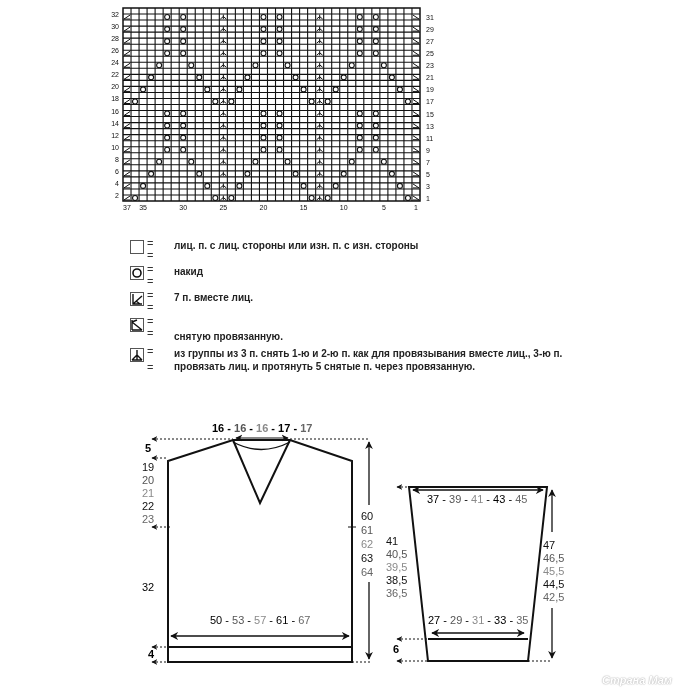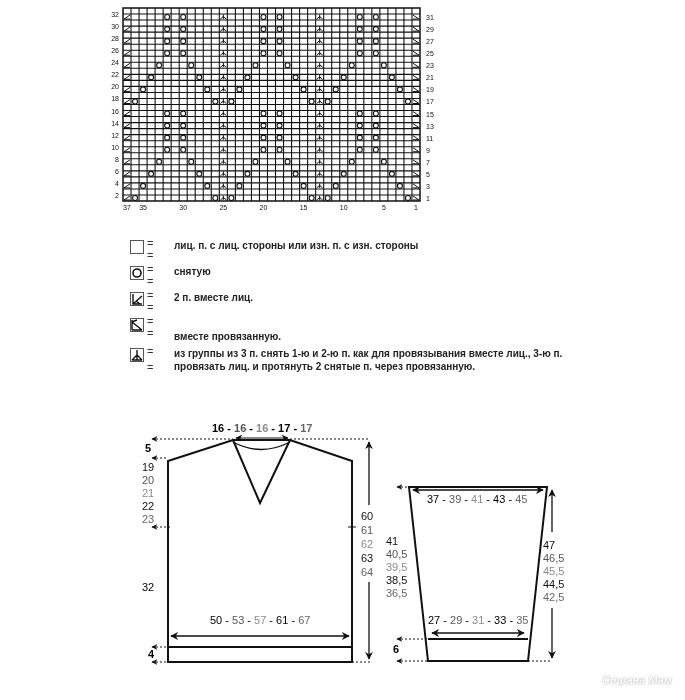--- a/index.html
+++ b/index.html
@@ -304,56 +304,56 @@
     <span class="leg-text">лиц. п. с лиц. стороны или изн. п. с изн. стороны</span>
   </div>
   <div class="leg-row">
     <span class="leg-icon">
       <svg width="12" height="12" style="position:absolute;left:0;top:0">
           <circle cx="6" cy="6" r="4" fill="none" stroke="#111" stroke-width="1.6"></circle>
         </svg>
     </span>
     <span class="leg-eq">=</span>
     <span class="leg-eq2">=</span>
-    <span class="leg-text">снятую</span>
+    <span class="leg-text">накид</span>
   </div>
   <div class="leg-row">
     <span class="leg-icon">
       <svg width="12" height="12" style="position:absolute;left:0;top:0">
           <path d="M2 11 L11 3 M2 1 L2 11 L11 11 M5 8 L9 11" fill="none" stroke="#111" stroke-width="1.4"></path>
         </svg>
     </span>
     <span class="leg-eq">=</span>
     <span class="leg-eq2">=</span>
-    <span class="leg-text">2 п. вместе лиц.</span>
+    <span class="leg-text">7 п. вместе лиц.</span>
   </div>
   <div class="leg-row" style="height:30px">
     <span class="leg-icon">
       <svg width="12" height="12" style="position:absolute;left:0;top:0">
           <path d="M1 3 L11 11 M1 1 L1 11 M1 11 L11 11 M1 3 L6 1" fill="none" stroke="#111" stroke-width="1.4"></path>
         </svg>
     </span>
     <span class="leg-eq">=</span>
     <span class="leg-eq2">=</span>
     <span class="leg-text">
       <br>
-      <span>вместе провязанную.</span>
+      <span>снятую провязанную.</span>
     </span>
   </div>
   <div class="leg-row" style="height:30px">
     <span class="leg-icon">
       <svg width="12" height="12" style="position:absolute;left:0;top:0">
           <path d="M6 1 L6 11 M1 11 L6 6 L11 11 M1 11 L11 11" fill="none" stroke="#111" stroke-width="1.4"></path>
         </svg>
     </span>
     <span class="leg-eq">=</span>
     <span class="leg-eq2" style="top:16px">=</span>
     <span class="leg-text">
       <span>из группы из 3 п. снять 1-ю и 2-ю п. как для провязывания вместе лиц., 3-ю п.</span><br>
-      <span>провязать лиц. и протянуть 2 снятые п. через провязанную.</span>
+      <span>провязать лиц. и протянуть 5 снятые п. через провязанную.</span>
     </span>
   </div>
 </div>
 
 <svg id="schem-svg" width="685" height="700" xmlns="http://www.w3.org/2000/svg">
   <defs>
     <marker id="ah" viewBox="0 0 10 10" refX="9" refY="5" markerWidth="6" markerHeight="6" orient="auto-start-reverse">
       <path d="M0 0 L10 5 L0 10 L3 5 Z" fill="#111"></path>
     </marker>
   </defs>

